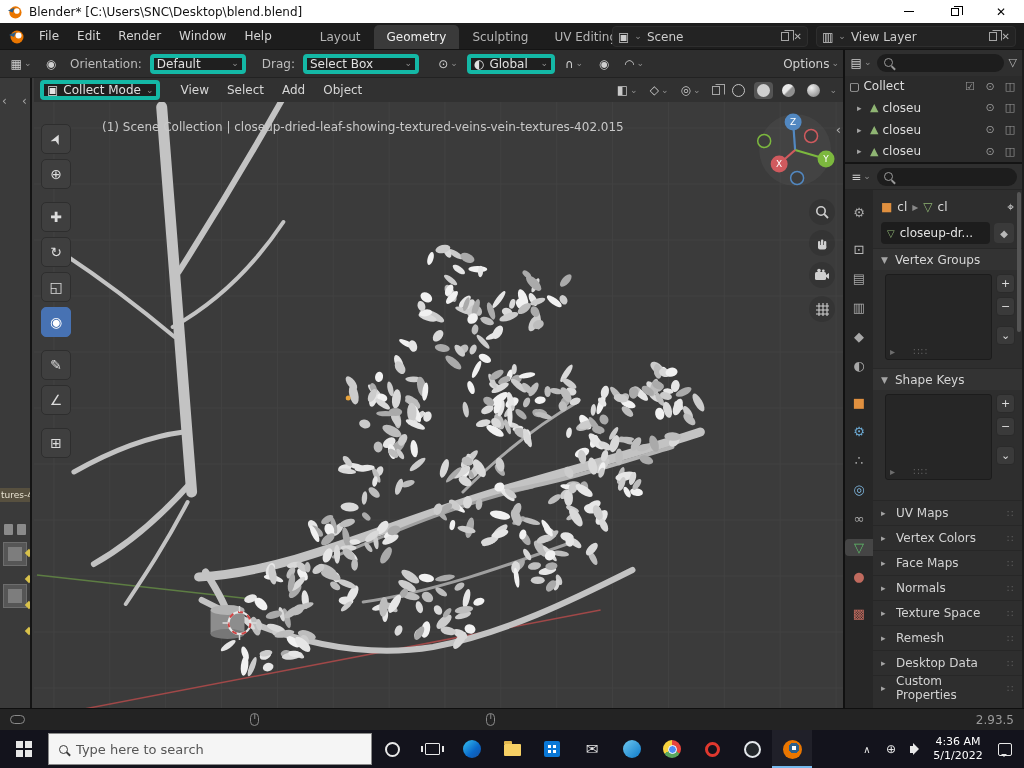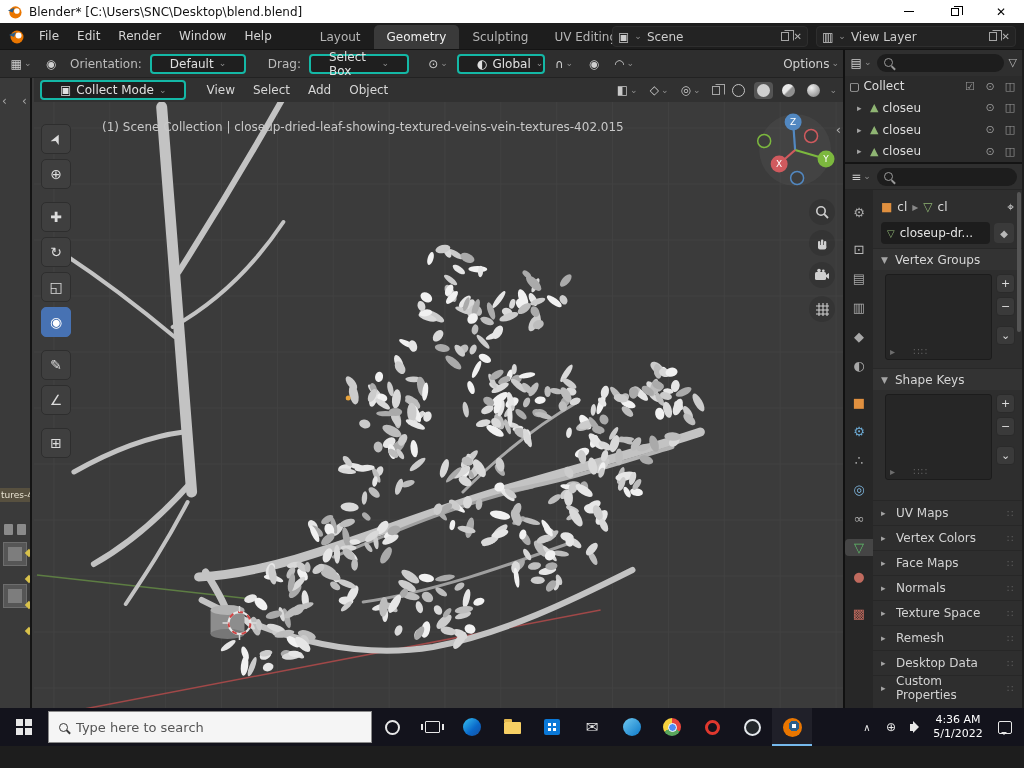--- a/index.html
+++ b/index.html
@@ -34,21 +34,21 @@
 .x-ico{color:#b5b5b5;font-size:10px}
 
 
 .content-row{display:flex;height:658px}
 .left-col{width:845px;border-right:2px solid #111;display:flex;flex-direction:column}
 .right-col{width:177px;display:flex;flex-direction:column;background:#2b2b2b}
 
 
 .toolsettings{height:28px;background:#2e2e2e;display:flex;align-items:center;gap:8px;padding:0 10px;position:relative;border-bottom:1px solid #222}
 .ts-label{color:#bdbdbd}
-.dd{background:#1f1f1f;border:2px solid #14b8a6;border-radius:4px;height:20px;display:flex;align-items:center;gap:5px;padding:0 18px;color:#e0e0e0}
+.dd{background:#1f1f1f;border:4px solid #14b8a6;border-radius:4px;height:20px;display:flex;align-items:center;gap:5px;padding:0 3px;color:#e0e0e0}
 .ico-btn{height:20px;min-width:22px;display:flex;align-items:center;justify-content:center;gap:2px;color:#cfcfcf;border-radius:3px}
 .options-btn{position:absolute;right:4px}
 
 
 .vp-wrap{position:relative;height:630px;background:#3b3b3b}
 .left-strip{position:absolute;left:0;top:0;width:32px;height:630px;background:#3a3a3a;border-right:2px solid #141414;overflow:hidden}
 .strip-arrow{position:absolute;color:#a8a8a8;font-size:12px}
 .dock-tab{position:absolute;left:0;top:410px;width:32px;background:#57503f;color:#e8e2d2;font-size:9px;padding:2px 1px;white-space:nowrap;overflow:hidden}
 .thumb{position:absolute;left:3px;width:24px;height:24px;background:#565656;border:1px solid #6d6d6d}
 .thumb::after{content:'';position:absolute;inset:4px;background:#7d7d7d}
@@ -227,22 +227,22 @@
         <span class="ico-btn">
           <span>▦</span>
             <span class="chev">⌄</span>
         </span>
         <span class="ico-btn">◉</span>
         <span class="ts-label">Orientation:</span>
         <div class="dd" style="width:96px">
           <span class="txt" style="flex:1">Default</span>
             <span class="chev">⌄</span>
         </div>
-        <span class="ts-label" style="margin-left:14px">Drag:</span>
-        <div class="dd" style="width:100px">
+        <span class="ts-label" style="margin-left:8px">Drag:</span>
+        <div class="dd" style="width:116px">
           <span class="txt" style="flex:1">Select Box</span>
             <span class="chev">⌄</span>
         </div>
         <span class="ico-btn" style="margin-left:10px">
           <span>⊙</span>
             <span class="chev">⌄</span>
         </span>
         <div class="dd" style="width:88px">
           <span>◐</span>
           <span class="txt" style="flex:1">Global</span>
@@ -1042,20 +1042,26 @@
                 <span class="lbl">Custom Properties</span>
                 <span class="grip">∷</span>
               </div>
           </div>
           <div class="props-scroll"></div>
         </div>
       </div>
     </div>
   </div>
 
+  <div class="statusbar">
+    <span style="margin-left:10px" class="sb-pill"></span>
+    <span class="mouse-ico" style="position:absolute;left:250px"></span>
+    <span class="mouse-ico" style="position:absolute;left:486px"></span>
+    <span class="sb-version">2.93.5</span>
+  </div>
 
   <div class="taskbar">
     <div class="tb-start">
       <span class="winlogo">
           <span></span>
           <span></span>
           <span></span>
           <span></span>
         </span>
     </div>

